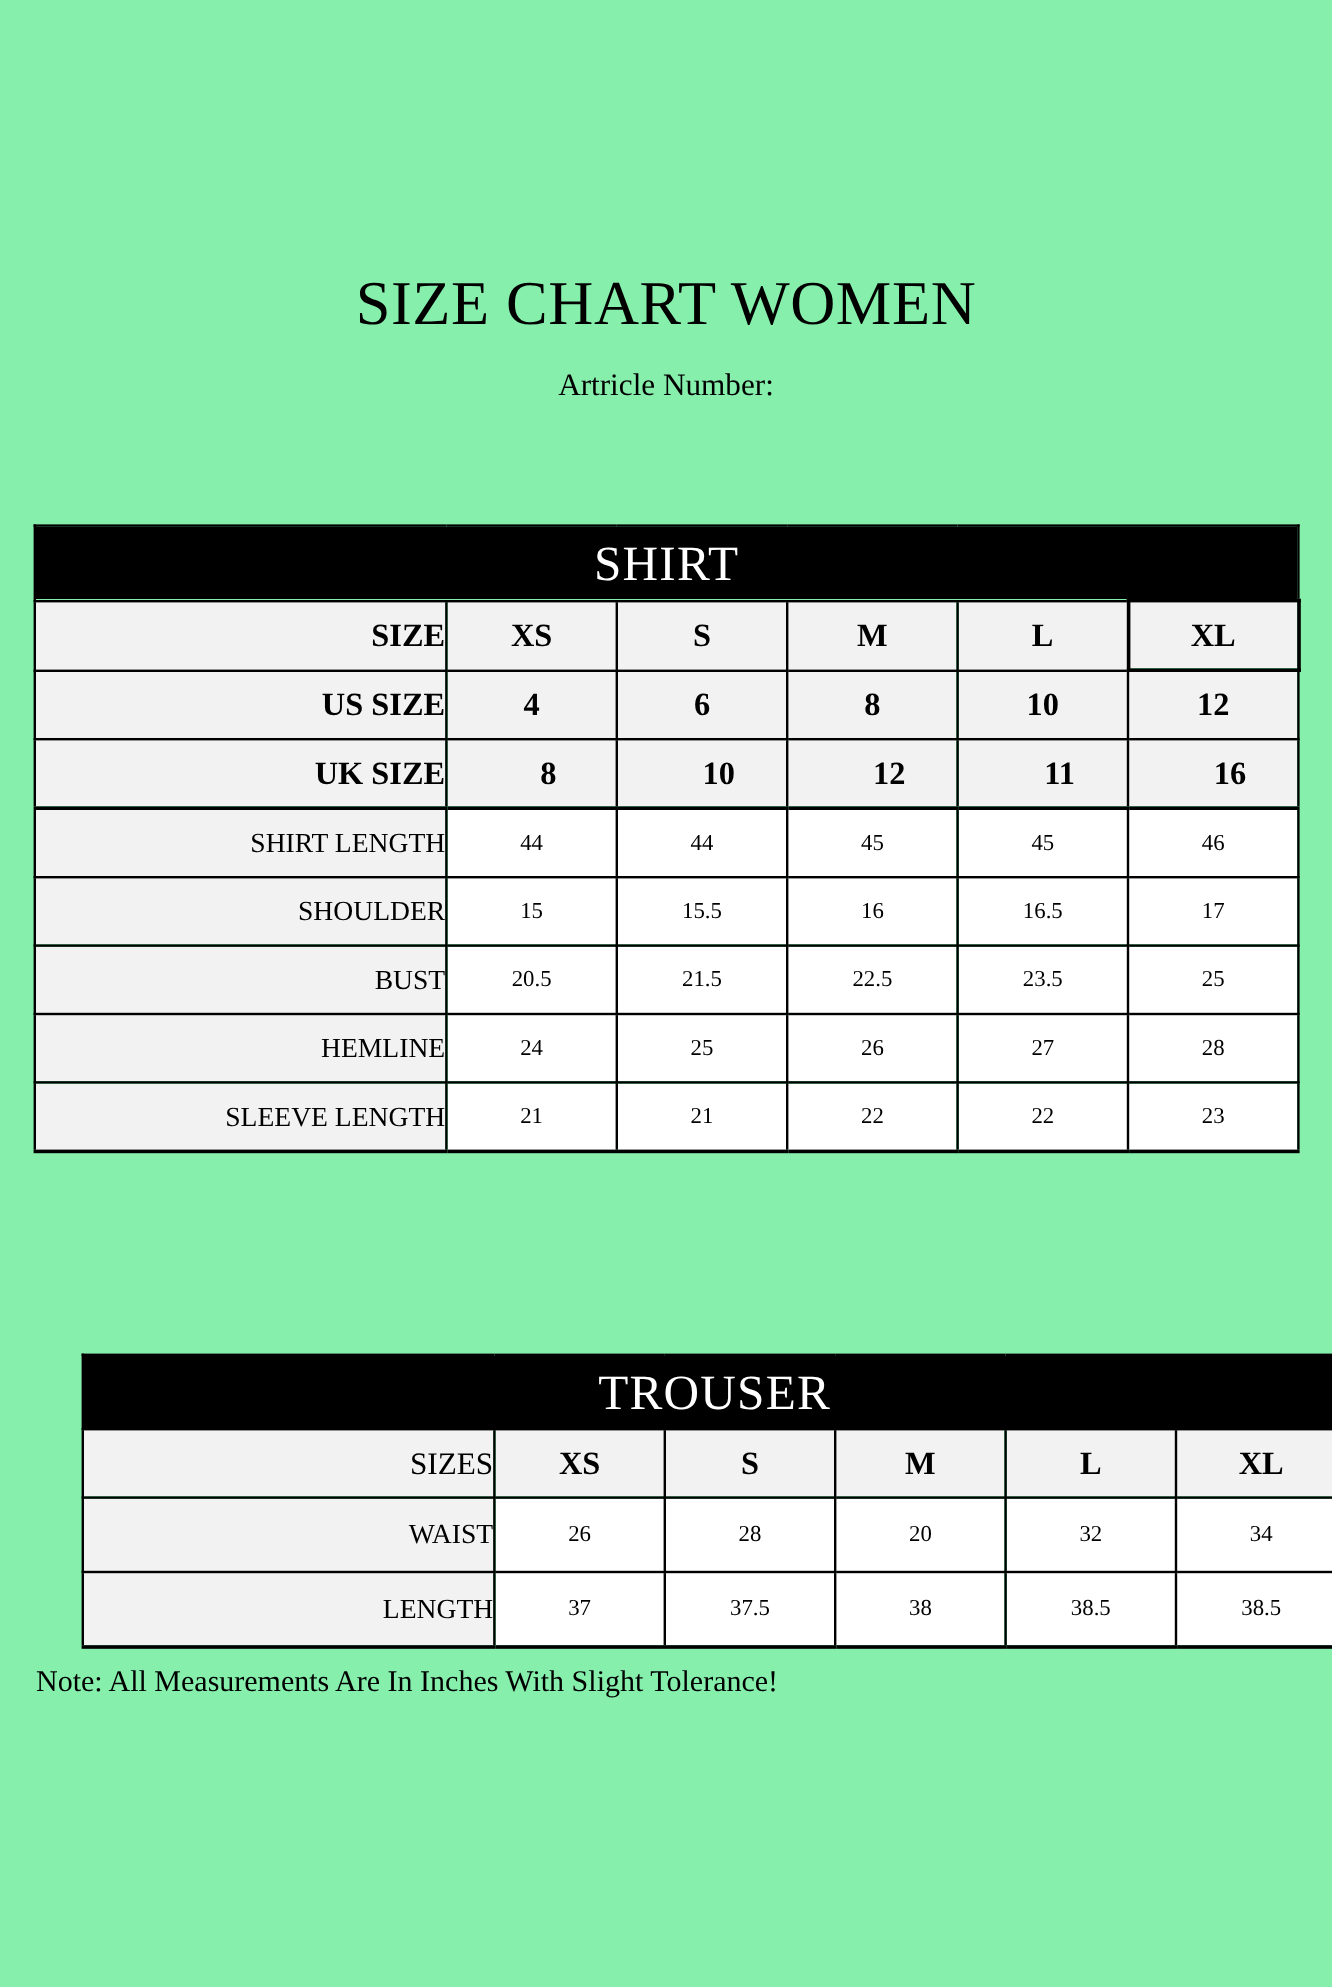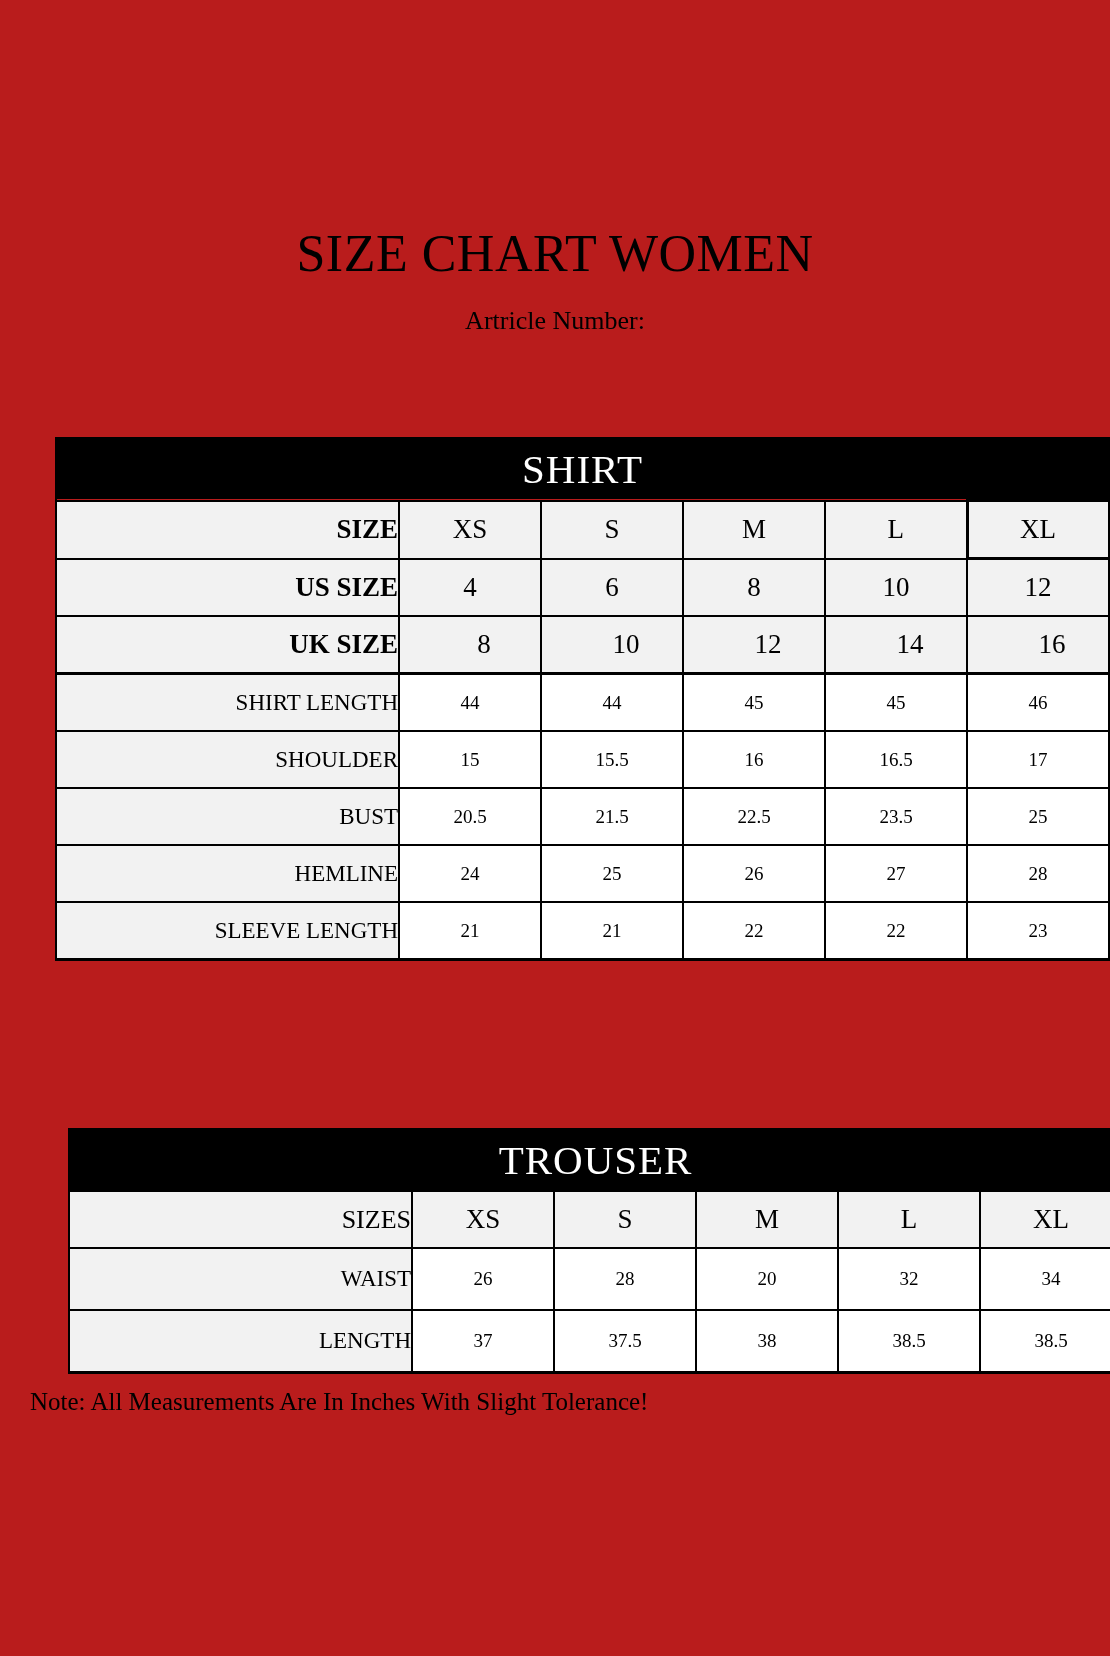--- a/index.html
+++ b/index.html
@@ -1,20 +1,20 @@
 <!DOCTYPE html>
 <html><head>
 <meta charset="utf-8">
 <style>
   html, body { margin: 0; padding: 0; background: #ffffff; }
   #page {
     position: relative;
     width: 1110px;
     height: 1656px;
-    background: #b91c1c;
+    background: #86efac;
     font-family: "Liberation Serif", serif;
     color: #000000;
     overflow: hidden;
   }
 
   .page-title {
     position: absolute;
     top: 224px;
     left: 0;
     width: 100%;
@@ -41,21 +41,21 @@
     font-weight: bold;
   }
 
   table.size-table {
     position: absolute;
     left: 28px;
     border-collapse: collapse;
     table-layout: fixed;
     width: 1053px;
   }
-  #shirt-table { top: 437px; margin-left: 27px; }
+  #shirt-table { top: 437px; }
   #trouser-table { top: 1128px; margin-left: 40px; }
 
   table.size-table td {
     border: 2px solid #000000;
     vertical-align: middle;
     padding: 0;
     overflow: hidden;
   }
 
   td.band-cell {
@@ -72,21 +72,21 @@
   #trouser-table tr.measure-row td { height: 60px; }
 
   td.shaded { background: #f2f2f2; }
   td.white { background: #ffffff; }
 
   td.label-cell {
     text-align: right;
     padding-left: 6px;
   }
   td.size-label   { font-weight: bold; font-size: 27px; }
-  td.size-value   { font-weight: normal; font-size: 27px; text-align: center; }
+  td.size-value   { font-weight: bold; font-size: 27px; text-align: center; }
   td.plain-label  { font-weight: normal; font-size: 26px; }
   td.measure-label{ font-weight: normal; font-size: 23px; }
   td.measure-value{ font-weight: normal; font-size: 19px; text-align: center; }
 
   
   #shirt-table tr.thick-bottom td { border-bottom-width: 3px; padding-left: 28px; }
   
   #shirt-table td.xl-outlined { border-width: 3px; }
   
   table.size-table tr.last-row td { border-bottom-width: 3px; }
@@ -137,21 +137,21 @@
         <td class="size-value shaded">8</td>
         <td class="size-value shaded">10</td>
         <td class="size-value shaded">12</td>
       </tr>
 
       <tr class="size-row thick-bottom">
         <td class="label-cell size-label shaded">UK SIZE</td>
         <td class="size-value shaded">8</td>
         <td class="size-value shaded">10</td>
         <td class="size-value shaded">12</td>
-        <td class="size-value shaded">14</td>
+        <td class="size-value shaded">11</td>
         <td class="size-value shaded">16</td>
       </tr>
 
       <tr class="measure-row">
         <td class="label-cell measure-label shaded">SHIRT LENGTH</td>
         <td class="measure-value white">44</td>
         <td class="measure-value white">44</td>
         <td class="measure-value white">45</td>
         <td class="measure-value white">45</td>
         <td class="measure-value white">46</td>

